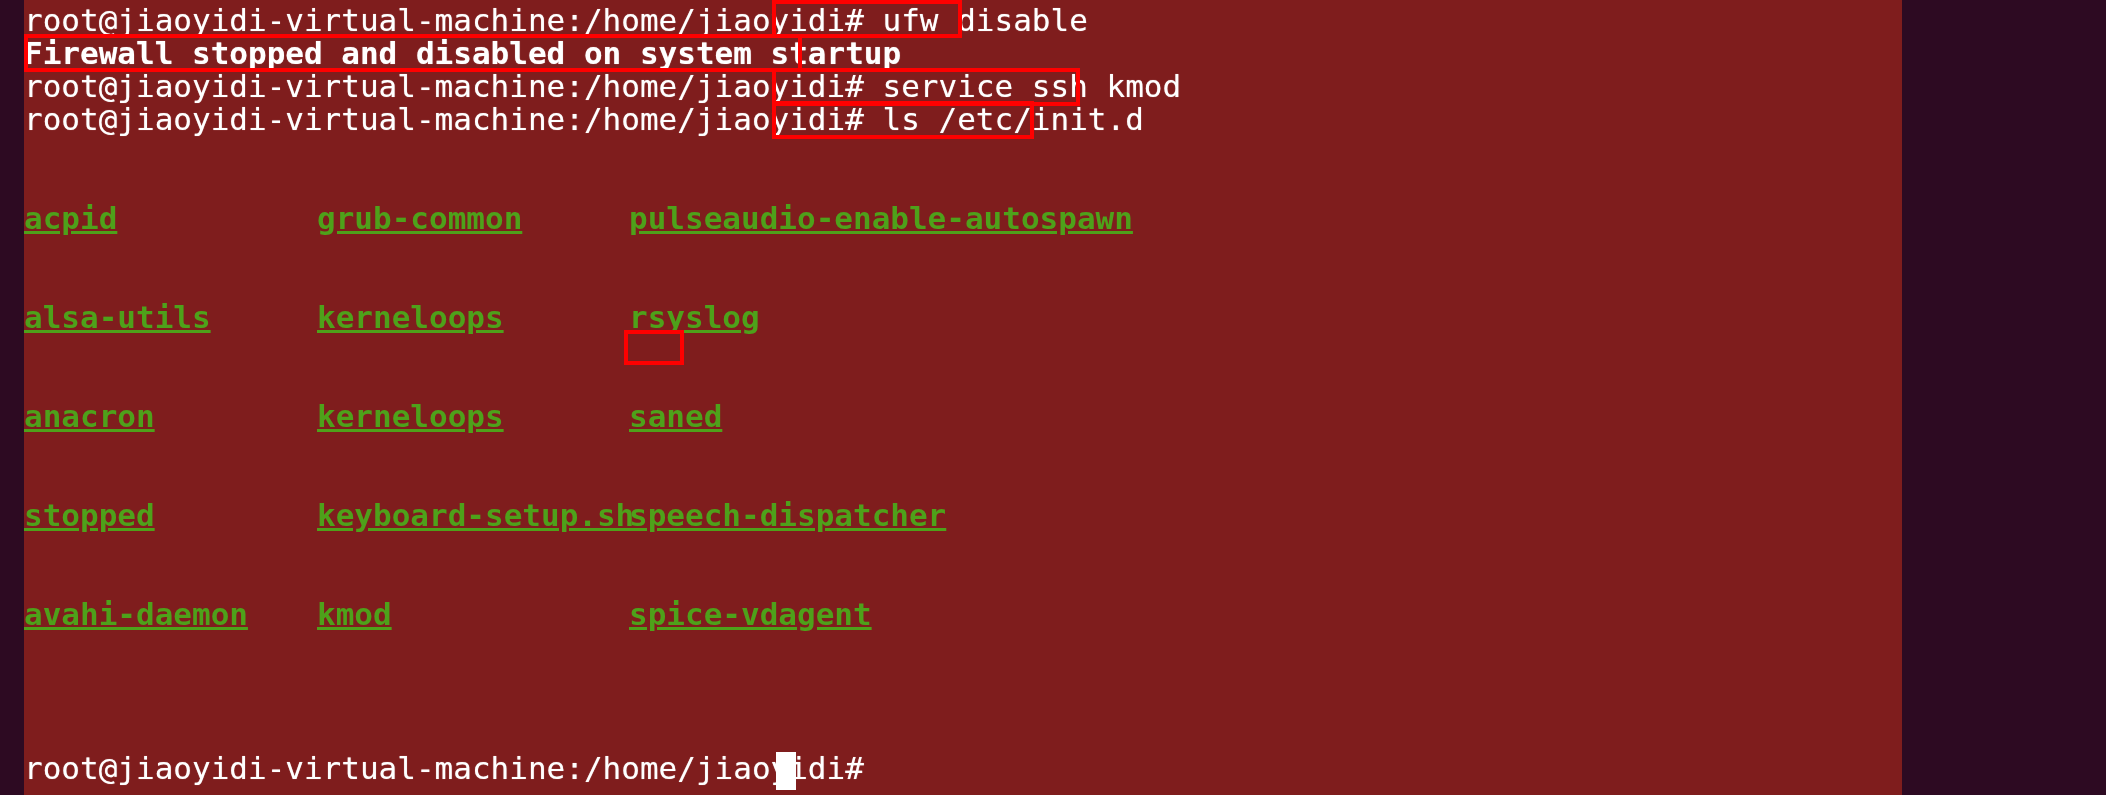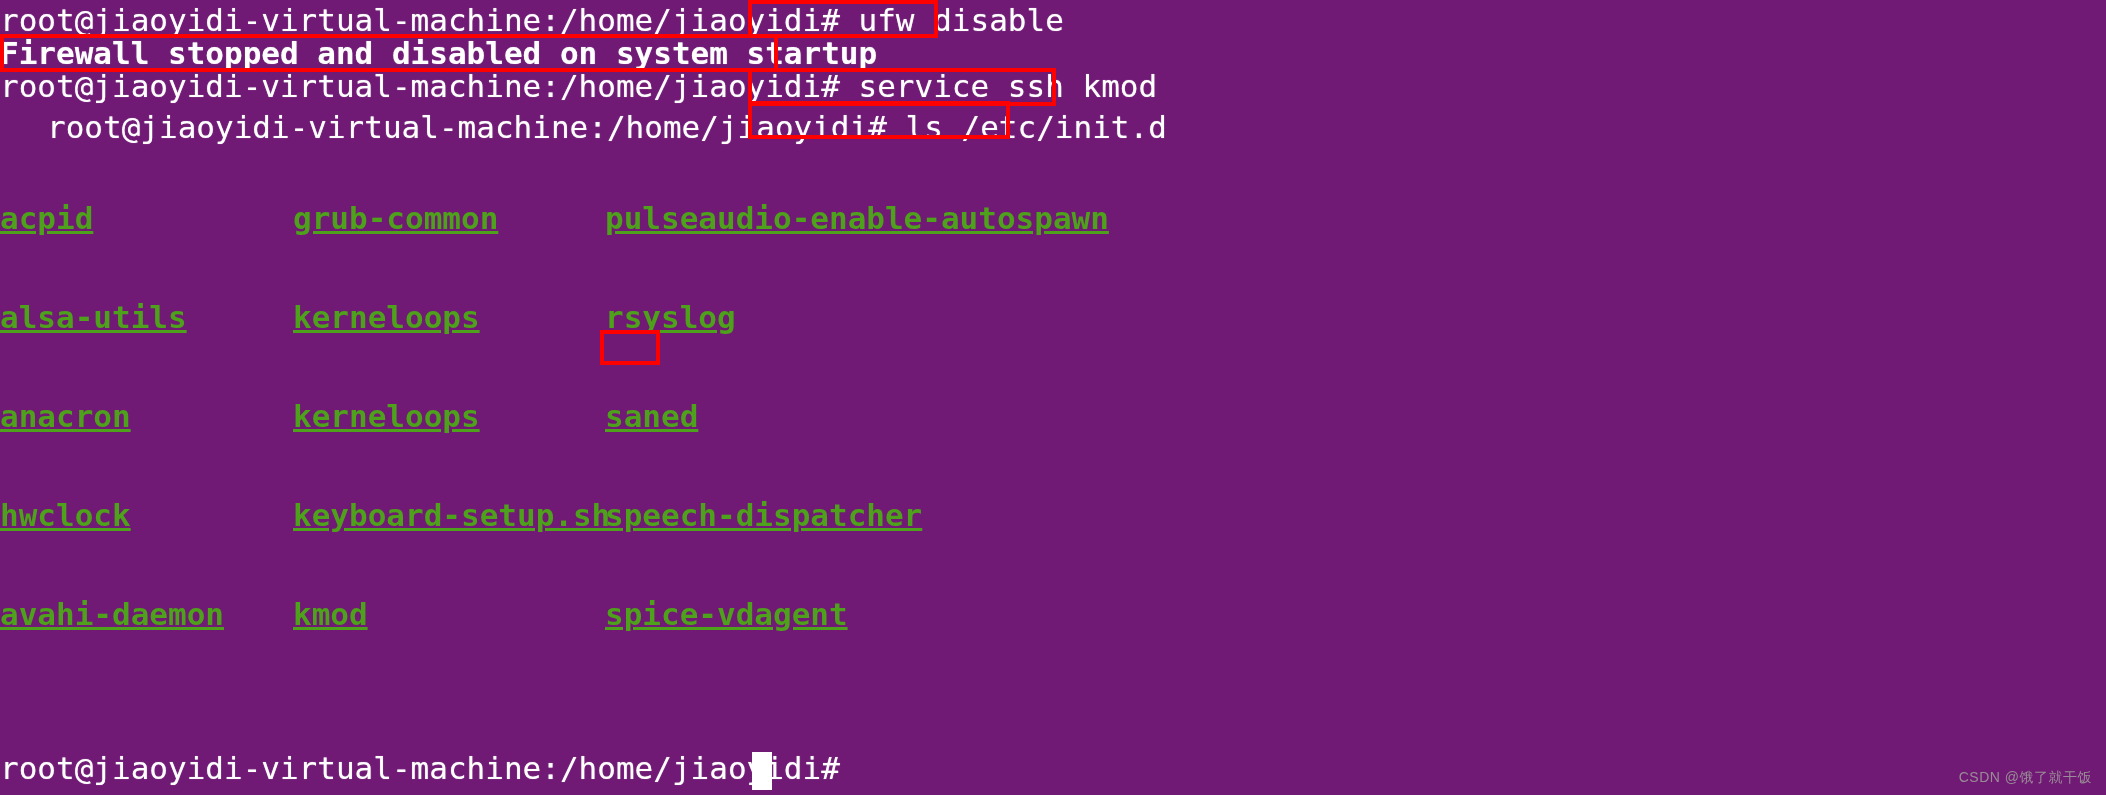--- a/index.html
+++ b/index.html
@@ -2,25 +2,26 @@
 <html><head>
 <meta charset="utf-8">
 <style>
   html, body {
     margin: 0;
     padding: 0;
     background: #2d0a22;
   }
   #screen {
     position: relative;
-    width: 2106px;
+    width: 1878px;
     height: 795px;
-    background: #701a75;
+    background: #7f1d1d;
     overflow: hidden;
     font-family: "DejaVu Sans Mono", "Liberation Mono", monospace;
+    margin-left: 24px;
   }
   .term {
     position: absolute;
     left: 0;
     top: 0;
     width: 2106px;
     height: 795px;
     padding: 0;
   }
   .line {
@@ -85,27 +86,27 @@
 
 <div id="screen">
   <div class="term">
 
     <div class="line prompt-line" style="top:4px;"><span>root@jiaoyidi-virtual-machine:/home/jiaoyidi# </span><span class="cmd">ufw disable</span></div>
 
     <div class="line out-line" style="top:37px;"><span>Firewall stopped and disabled on system startup</span></div>
 
     <div class="line prompt-line" style="top:70px;"><span>root@jiaoyidi-virtual-machine:/home/jiaoyidi# </span><span class="cmd">service ssh kmod</span></div>
 
-    <div class="line prompt-line" style="top:111px;padding-left:47px;"><span>root@jiaoyidi-virtual-machine:/home/jiaoyidi# </span><span class="cmd">ls /etc/init.d</span></div>
+    <div class="line prompt-line" style="top:103px;"><span>root@jiaoyidi-virtual-machine:/home/jiaoyidi# </span><span class="cmd">ls /etc/init.d</span></div>
 
     <div class="col" style="left:0px; top:136px;">
       <div>acpid</div>
       <div>alsa-utils</div>
       <div>anacron</div>
-      <div>hwclock</div>
+      <div>stopped</div>
       <div>avahi-daemon</div>
       
       
       
       
       
       
       
     </div>
 

